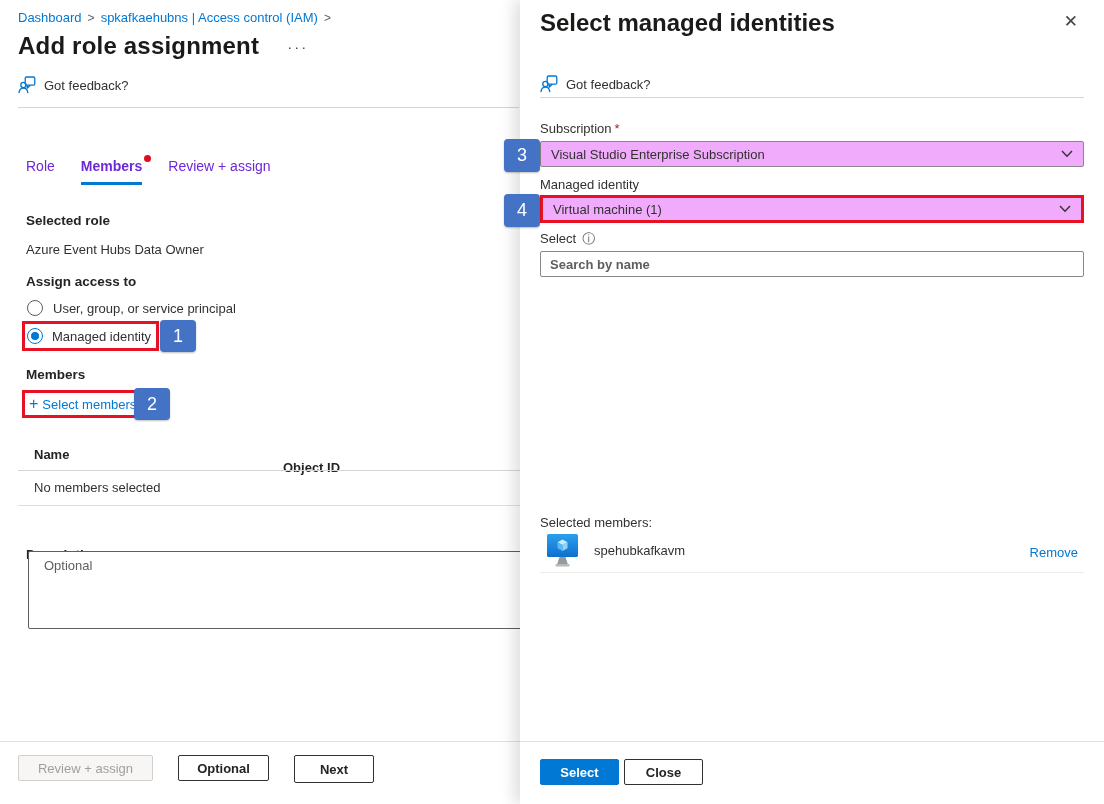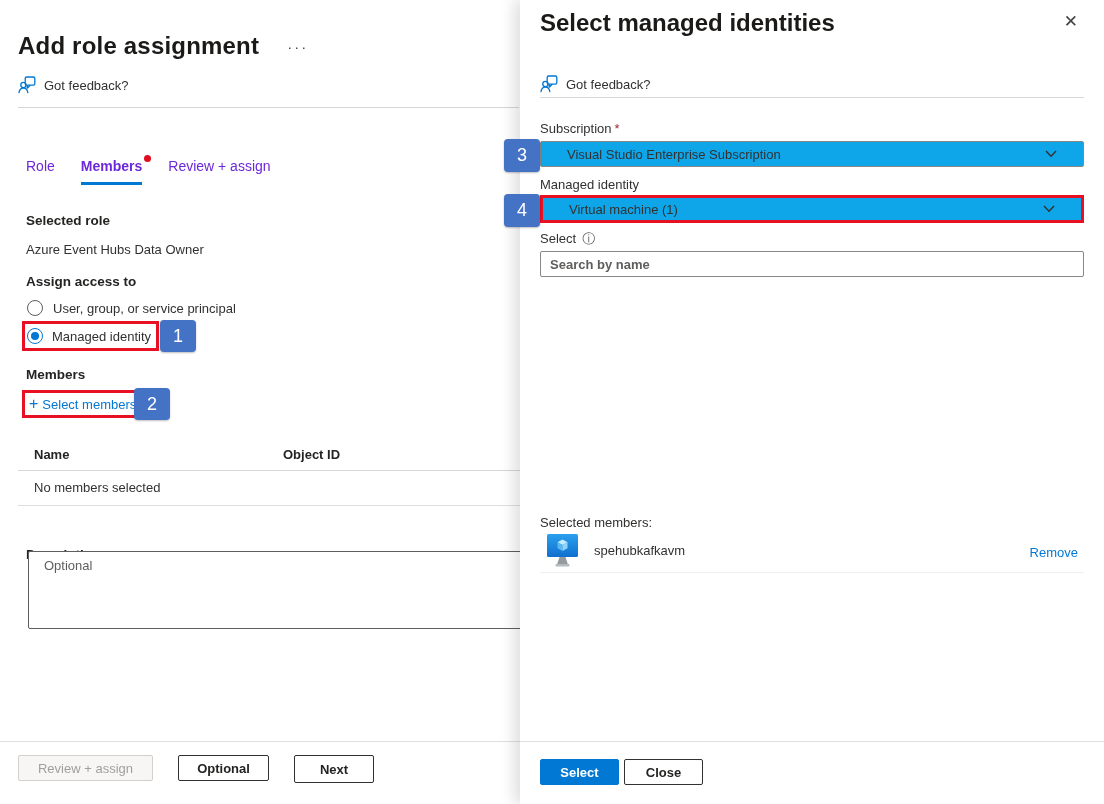--- a/index.html
+++ b/index.html
@@ -47,21 +47,21 @@
   .badge{position:absolute;background:#4472c4;color:#fff;font-size:18px;font-weight:400;
          display:flex;align-items:center;justify-content:center;border-radius:4px;
          box-shadow:0 1px 2px rgba(0,0,0,.25);z-index:5;}
   .badge1{left:160px;top:320px;width:36px;height:32px;}
   .badge2{left:134px;top:388px;width:36px;height:32px;}
   .badge3{left:504px;top:139px;width:36px;height:33px;}
   .badge4{left:504px;top:194px;width:36px;height:33px;}
 
   .th{font-weight:700;font-size:13px;color:#252423;}
   .th-name{left:34px;top:447px;}
-  .th-oid{left:283px;top:447px;}
+  .th-oid{left:283px;top:460px;}
   .hr-t1{left:18px;top:470px;width:680px;background:#d8d6d4;}
   .td-empty{left:34px;top:480px;color:#323130;}
   .hr-t2{left:18px;top:505px;width:680px;background:#e1dfdd;}
   .lbl-desc{left:26px;top:547px;}
   .desc-area{left:28px;top:551px;width:648px;height:78px;border:1px solid #605e5c;border-radius:2px;
              resize:none;font-family:"Liberation Sans",sans-serif;font-size:13px;padding:6px 15px;color:#323130;box-sizing:border-box;}
   .desc-area::placeholder{color:#605e5c;}
 
   .hr-foot{left:0;top:741px;width:1104px;background:#e1dfdd;}
   .btn{display:flex;align-items:center;justify-content:center;font-family:"Liberation Sans",sans-serif;
@@ -76,22 +76,22 @@
   .panel{position:absolute;left:520px;top:0;width:584px;height:804px;background:#fff;
          box-shadow:-6px 0 14px rgba(0,0,0,.13);}
   .panel .abs{position:absolute;}
   .panel-title{left:20px;top:9px;font-size:24px;font-weight:700;color:#1b1a19;}
   .panel-close{right:26px;top:13px;font-size:17px;color:#484644;cursor:pointer;line-height:1;}
   .p-fb{left:20px;top:75px;}
   .p-hr1{left:20px;top:97px;width:544px;background:#d8d6d4;}
   .f-label{font-size:13px;color:#323130;}
   .req{color:#a4262c;margin-left:3px;}
   .lbl-sub{left:20px;top:121px;}
-  .dd{left:20px;width:544px;height:26px;border:1px solid #8a8886;border-radius:2px;background:#0ea5e9;
-      display:flex;align-items:center;justify-content:space-between;padding:0 26px;box-sizing:border-box;cursor:pointer;}
+  .dd{left:20px;width:544px;height:26px;border:1px solid #8a8886;border-radius:2px;background:#f0abfc;
+      display:flex;align-items:center;justify-content:space-between;padding:0 10px;box-sizing:border-box;cursor:pointer;}
   .dd-sub{top:141px;}
   .dd-mi{top:195px;height:28px;border:3px solid #e81123;border-radius:0;}
   .lbl-mi{left:20px;top:177px;}
   .lbl-select{left:20px;top:231px;display:flex;align-items:center;gap:6px;}
   .info-i{color:#605e5c;font-size:13px;line-height:1;}
   .search{left:20px;top:251px;width:544px;height:26px;border:1px solid #8a8886;border-radius:2px;
           box-sizing:border-box;font-family:"Liberation Sans",sans-serif;font-size:13px;padding:0 9px;color:#323130;font-weight:bold;}
   .search::placeholder{color:#605e5c;}
   .lbl-selmem{left:20px;top:515px;}
   .vm-icon{left:26px;top:533px;}
@@ -102,20 +102,23 @@
   .btn-pselect{left:20px;top:759px;width:79px;height:26px;background:#0078d4;border:1px solid #0078d4;color:#fff;}
   .btn-pclose{left:104px;top:759px;width:79px;height:26px;}
 </style>
 </head>
 <body>
 
 <div class="stage">
 
   <div class="page">
 
+    <div class="abs breadcrumb">
+      <a>Dashboard</a><span class="sep">&gt;</span><a>spkafkaehubns | Access control (IAM)</a><span class="sep">&gt;</span>
+    </div>
 
     <div class="abs title-row">
       <h1 class="page-title">Add role assignment</h1>
       <span class="more-dots">···</span>
     </div>
 
     <div class="abs fb-left fb-row">
       <svg width="18" height="18" viewBox="0 0 18 18">
         <rect x="7.2" y="1" width="9.6" height="8.2" rx="1.4" fill="none" stroke="#0078d4" stroke-width="1.3"></rect>
         <path d="M9.2 9.2 L9.2 12.2 L12.2 9.2" fill="none" stroke="#0078d4" stroke-width="1.3" stroke-linejoin="round"></path>

